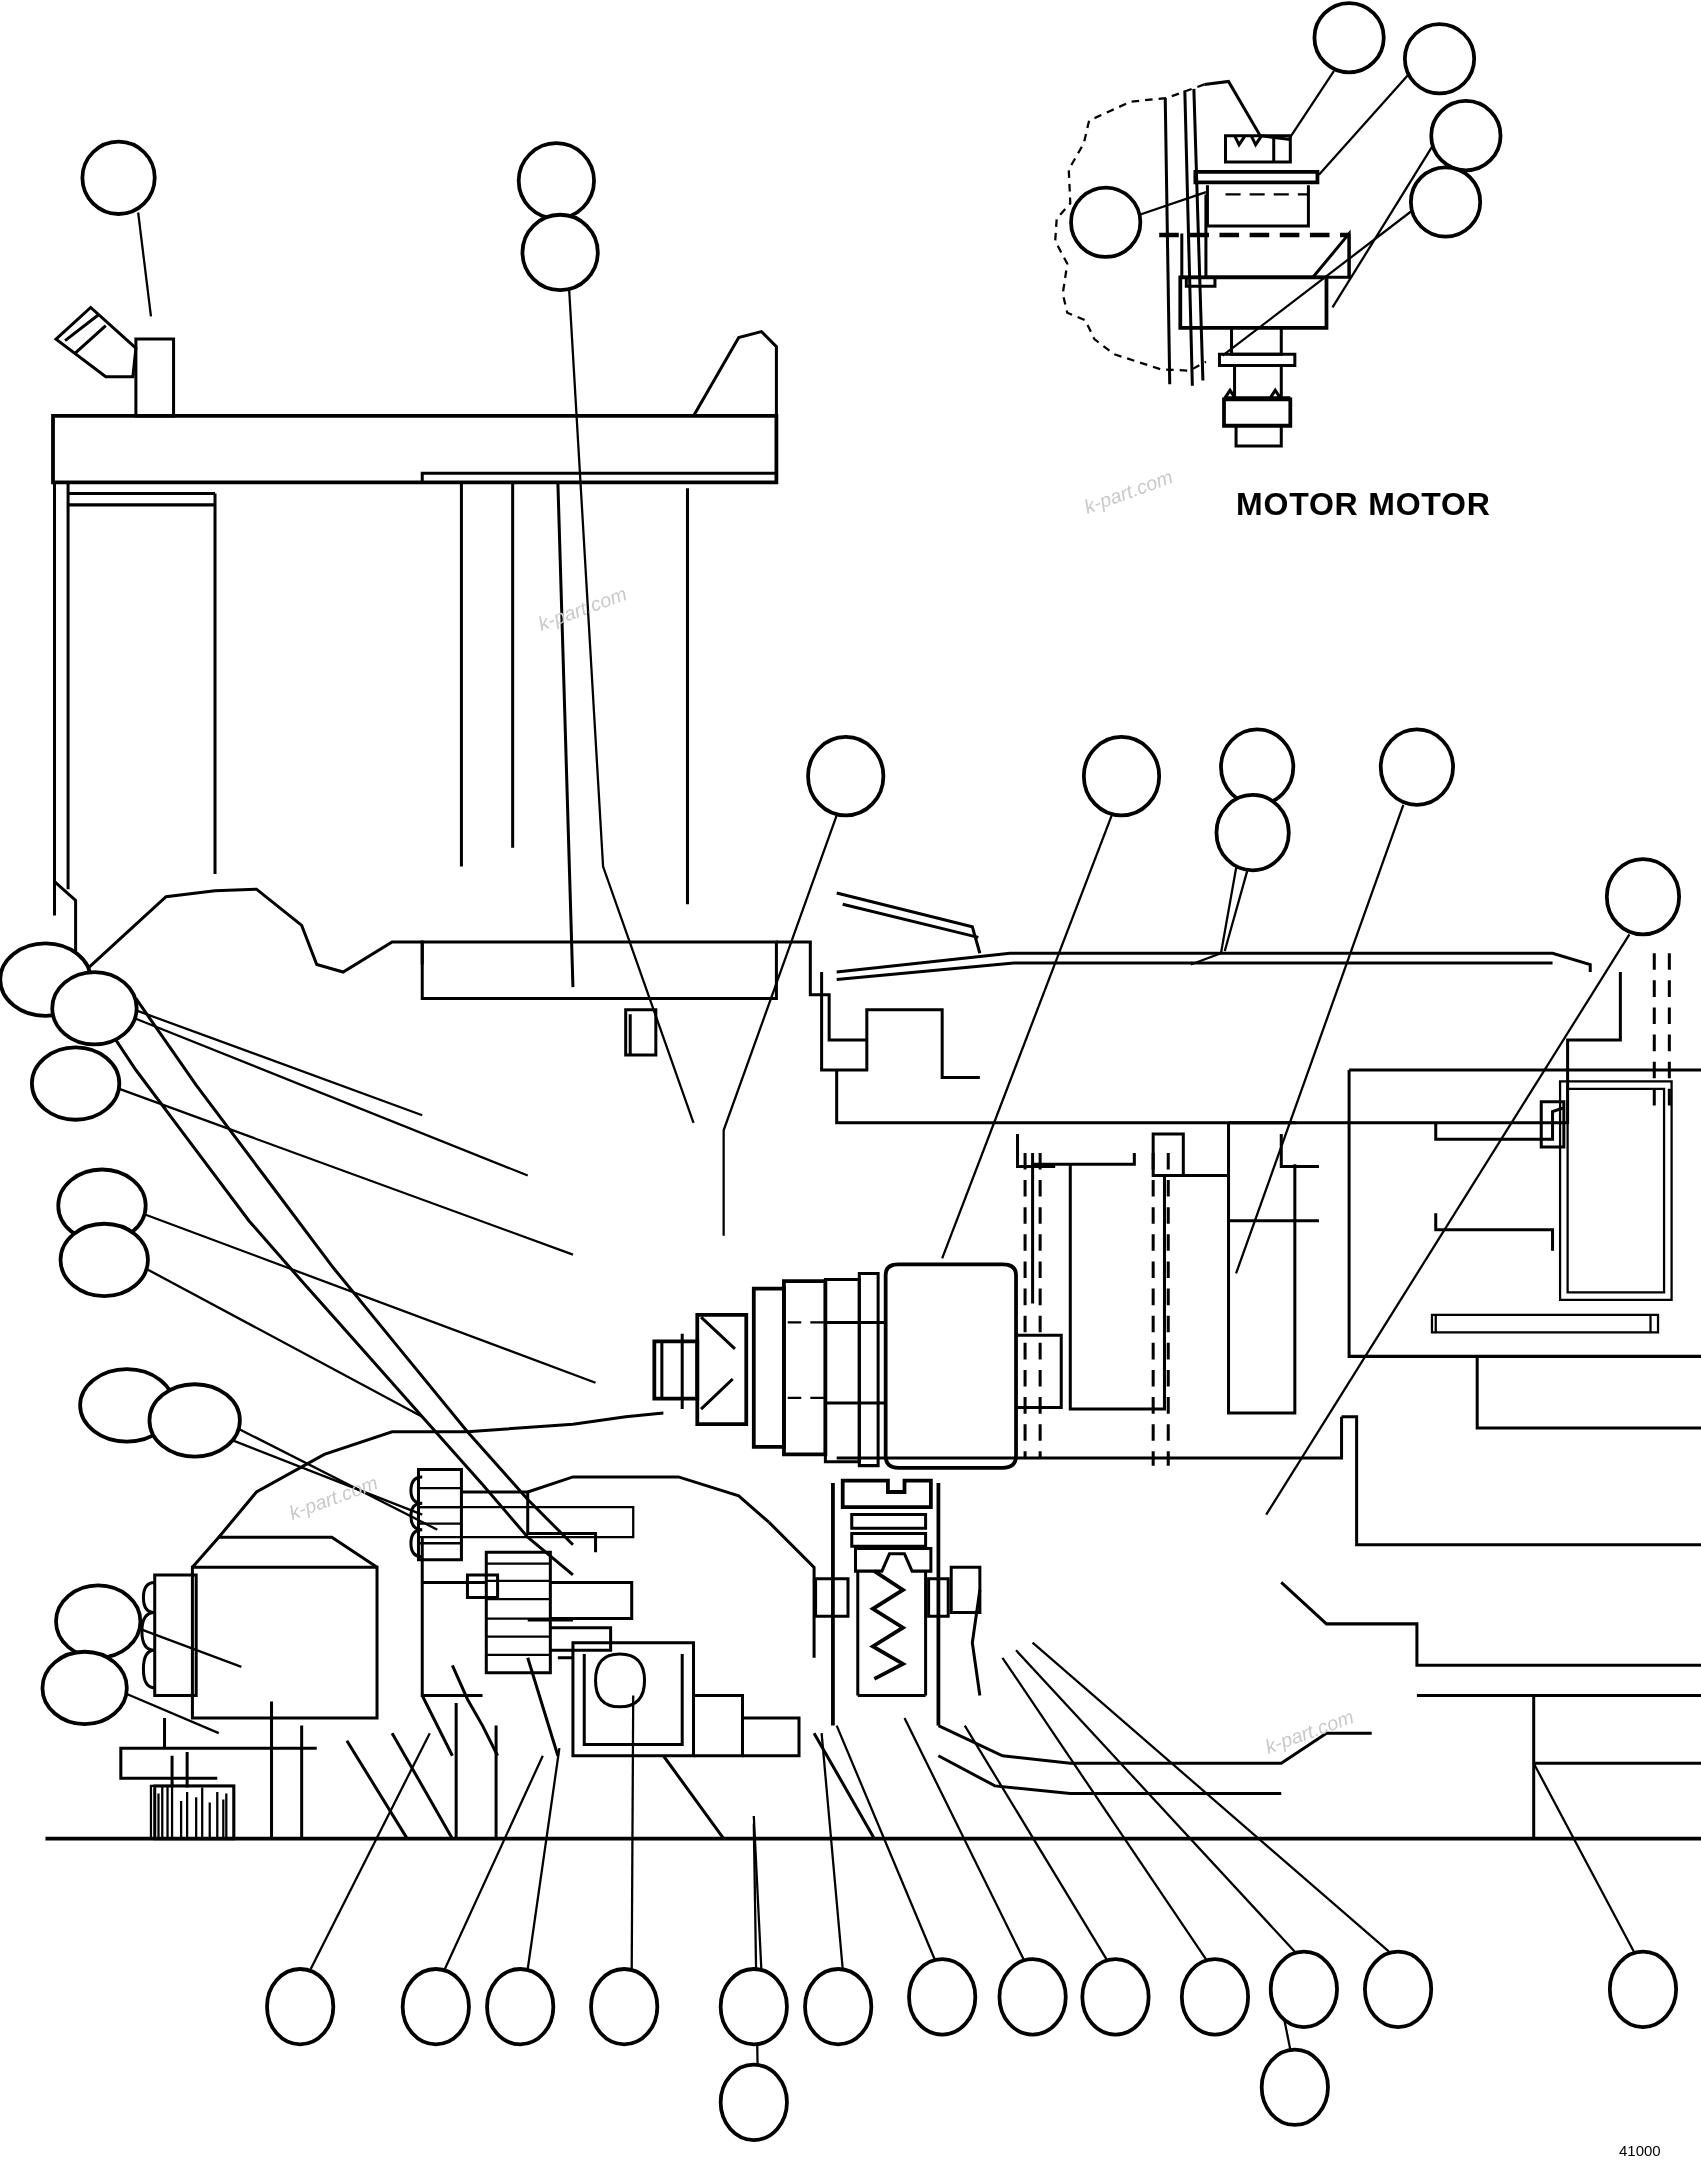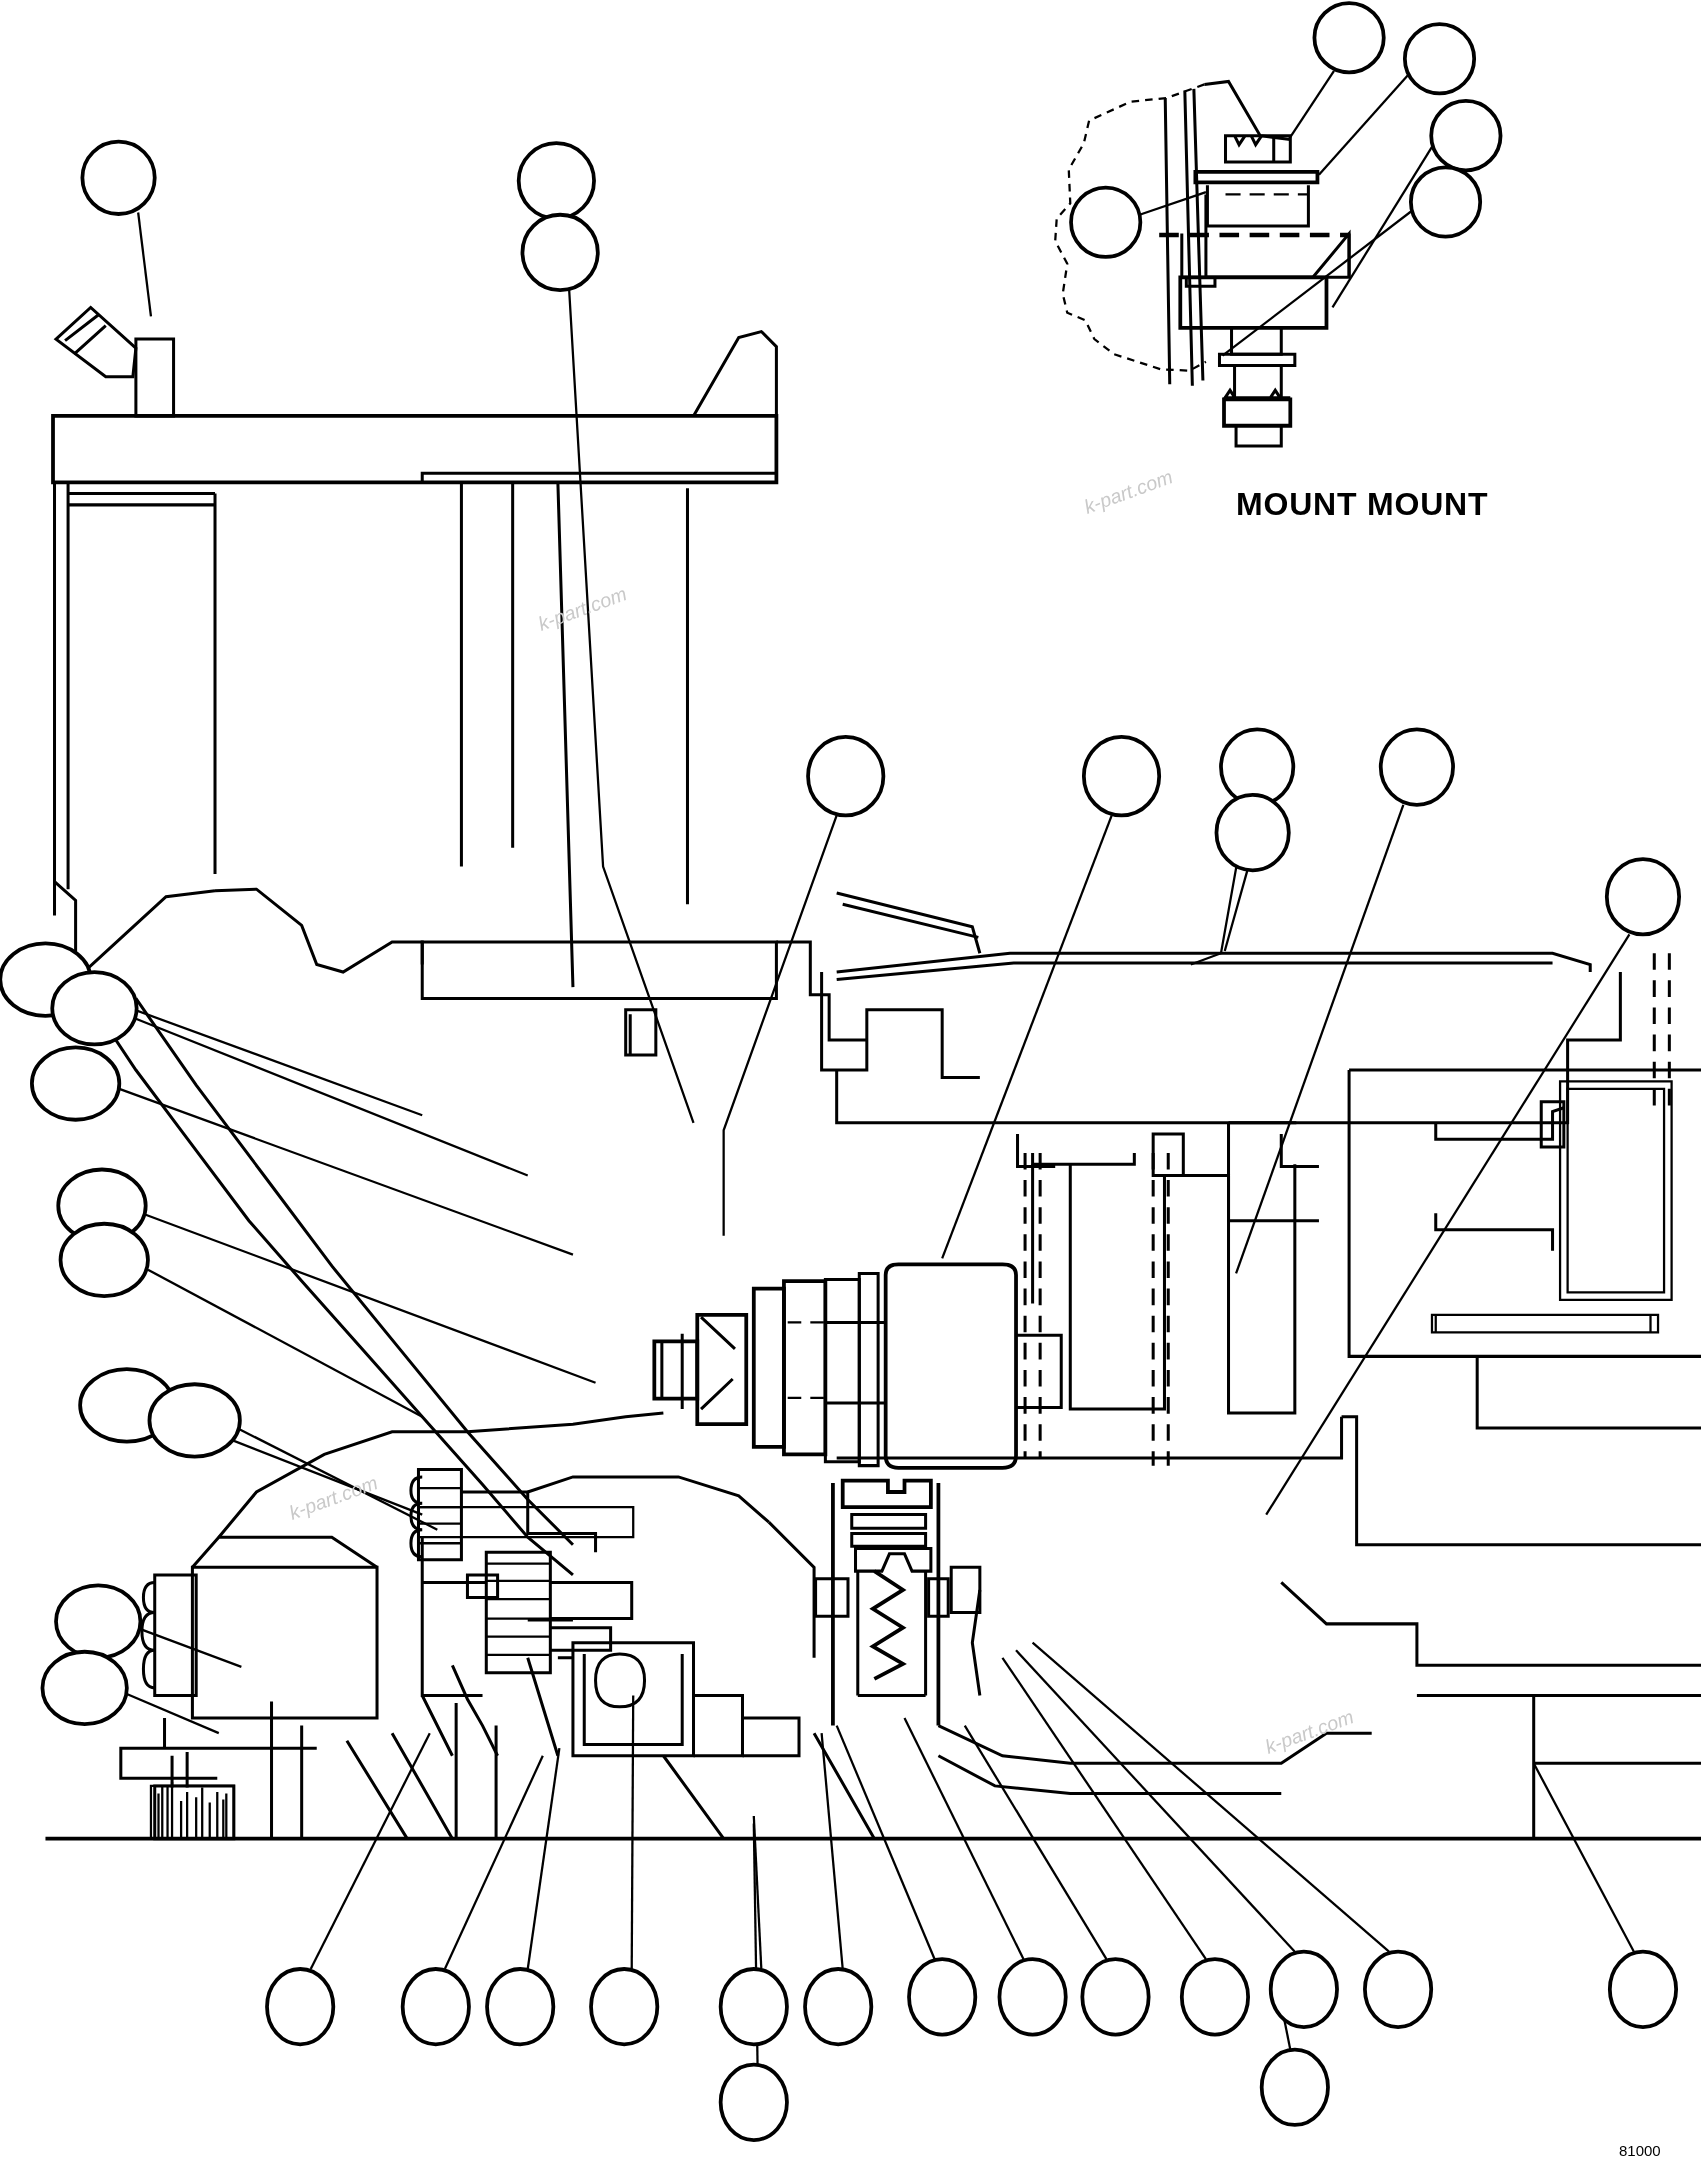--- a/index.html
+++ b/index.html
@@ -275,22 +275,22 @@
         <ellipse cx="1855" cy="2640" rx="44" ry="50" fill="#ffffff" stroke="#000000" stroke-width="5"></ellipse>
         <ellipse cx="2180" cy="2640" rx="44" ry="50" fill="#ffffff" stroke="#000000" stroke-width="5"></ellipse>
         <ellipse cx="1790" cy="50" rx="46" ry="46" fill="#ffffff" stroke="#000000" stroke-width="5"></ellipse>
         <ellipse cx="1910" cy="78" rx="46" ry="46" fill="#ffffff" stroke="#000000" stroke-width="5"></ellipse>
         <ellipse cx="1945" cy="180" rx="46" ry="46" fill="#ffffff" stroke="#000000" stroke-width="5"></ellipse>
         <ellipse cx="1918" cy="268" rx="46" ry="46" fill="#ffffff" stroke="#000000" stroke-width="5"></ellipse>
         <ellipse cx="1467" cy="295" rx="46" ry="46" fill="#ffffff" stroke="#000000" stroke-width="5"></ellipse>
       </g>
   </svg>
 
-  <div class="detail-title" style="left: 1236px; top: 486px; font-size: 32px;">MOUNT MOUNT</div>
-
-  <div class="sheet-code" style="left: 1619px; top: 2142px; font-size: 15px;">81000</div>
+  <div class="detail-title" style="left: 1236px; top: 486px; font-size: 32px;">MOTOR MOTOR</div>
+
+  <div class="sheet-code" style="left: 1619px; top: 2142px; font-size: 15px;">41000</div>
 
 <div class="wm" style="left: 535px; top: 614px; font-size: 19.6px; transform: rotate(-20deg);">k-part.com</div>
     <div class="wm" style="left: 286px; top: 1503px; font-size: 19.6px; transform: rotate(-20deg);">k-part.com</div>
     <div class="wm" style="left: 1262px; top: 1737px; font-size: 19.6px; transform: rotate(-20deg);">k-part.com</div>
     <div class="wm" style="left: 1081px; top: 497px; font-size: 19.6px; transform: rotate(-20deg);">k-part.com</div>
   </div>
 
 
 </body></html>

